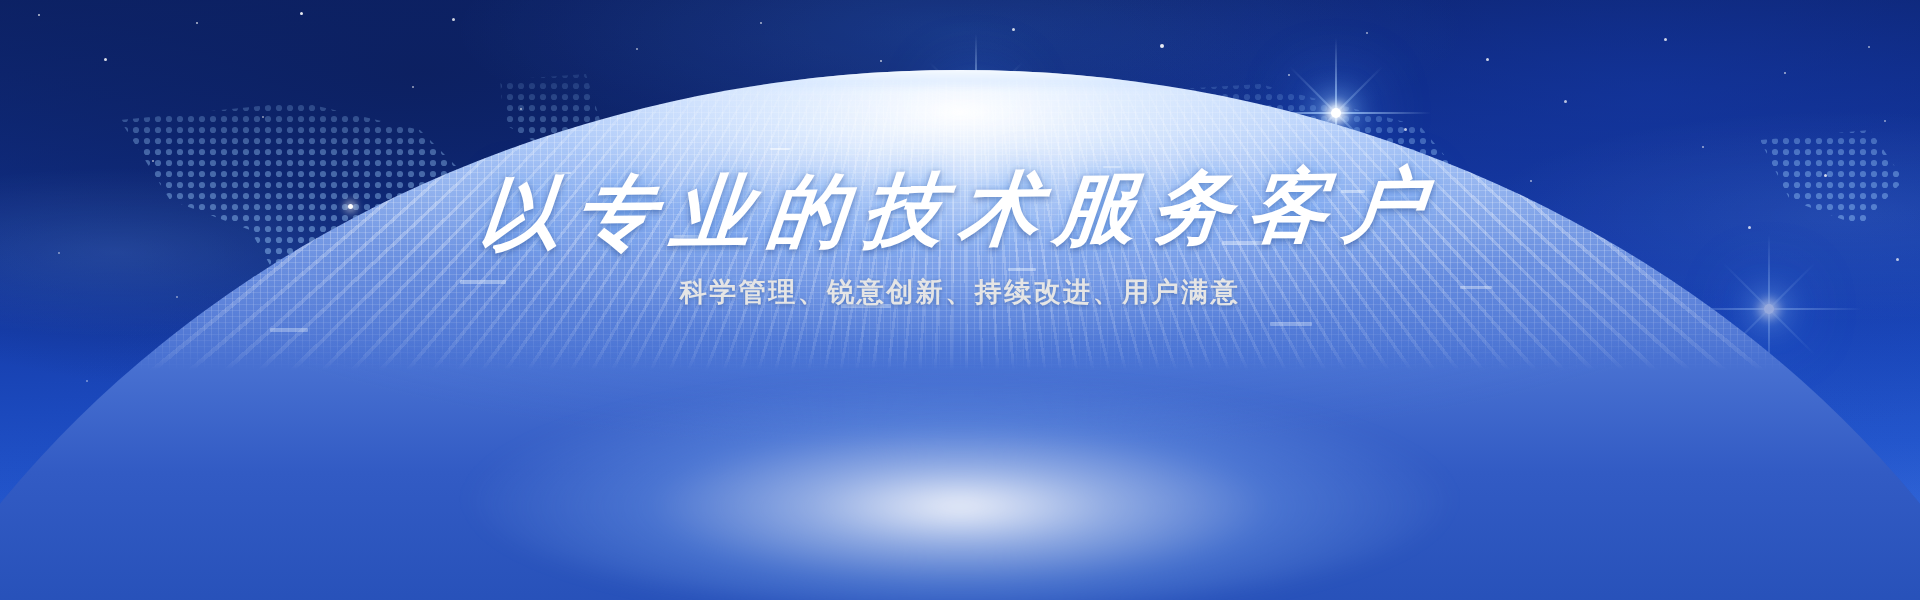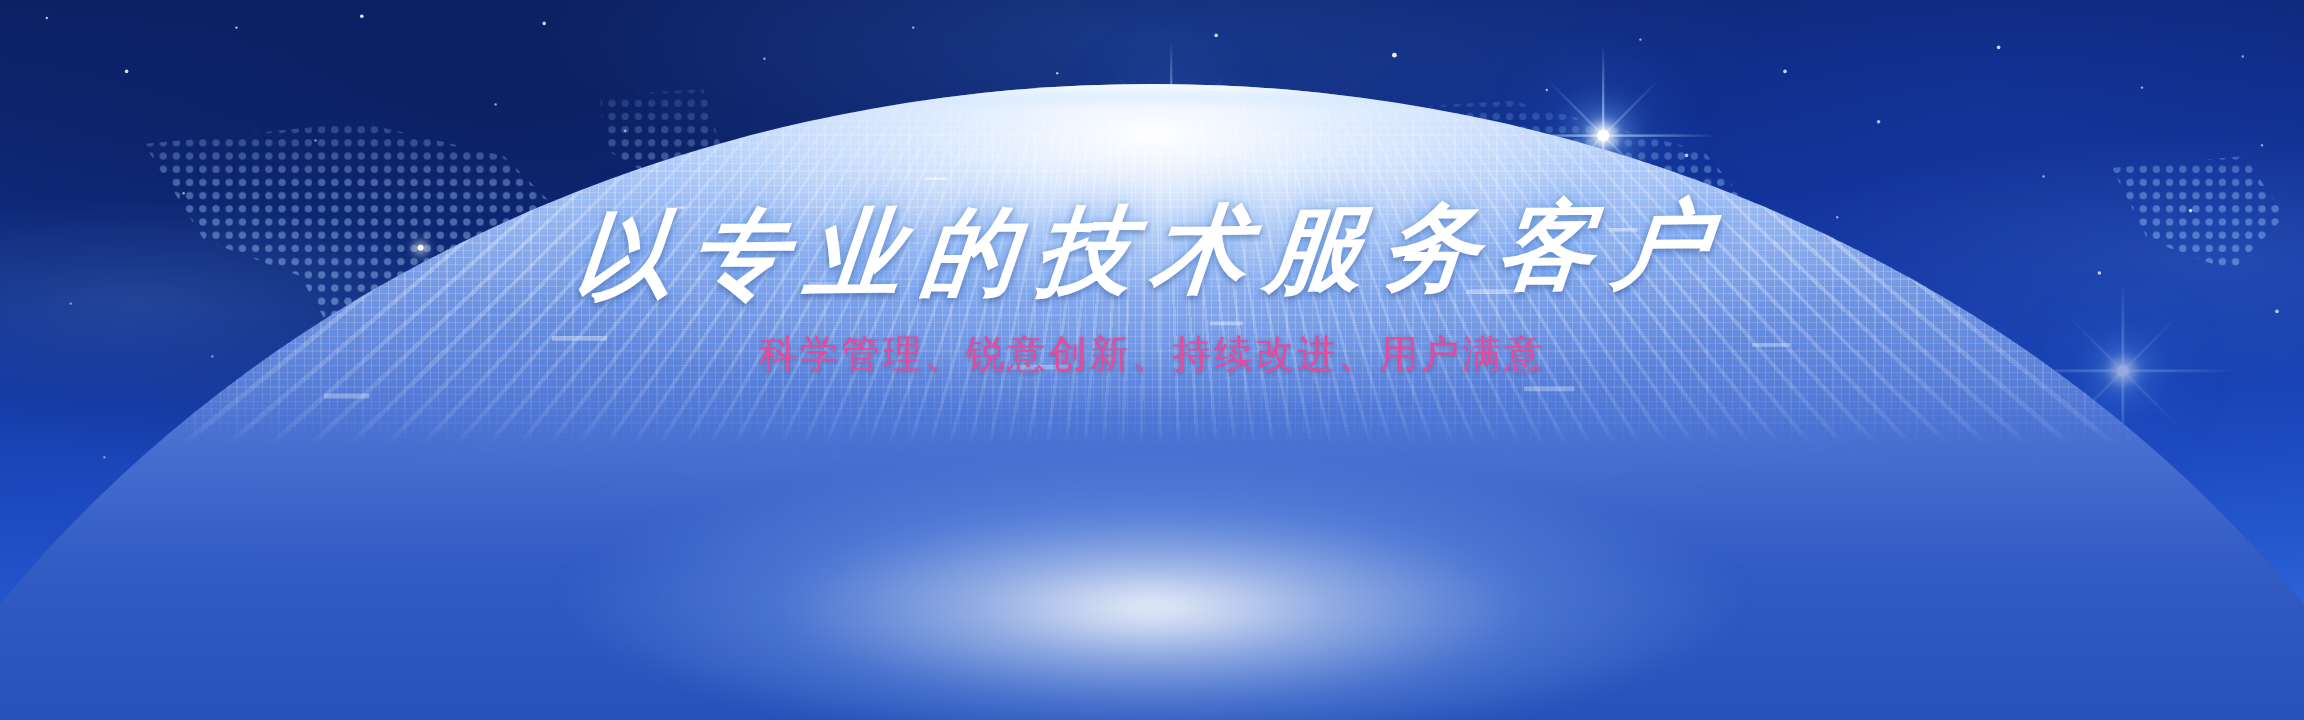--- a/index.html
+++ b/index.html
@@ -237,25 +237,25 @@
     color: #ffffff;
     text-shadow:
       0 0 16px rgba(120,180,255,0.55),
       0 0 40px rgba(60,120,230,0.40),
       0 2px 6px rgba(6,24,80,0.50);
     transform: skewX(-6deg) rotate(-0.6deg);
     white-space: nowrap;
   }
   .subhead {
     margin: 26px 0 0 0;
-    font-size: 32px;
+    font-size: 27px;
     line-height: 1.2;
-    font-weight: 400;
+    font-weight: 700;
     letter-spacing: 2.5px;
-    color: #ec4899;
+    color: #e5e5e5;
     text-shadow:
       0 0 10px rgba(140,190,255,0.55),
       0 1px 4px rgba(8,26,84,0.45);
     white-space: nowrap;
   }
 </style>
 </head>
 <body>
 
 <div class="banner">

